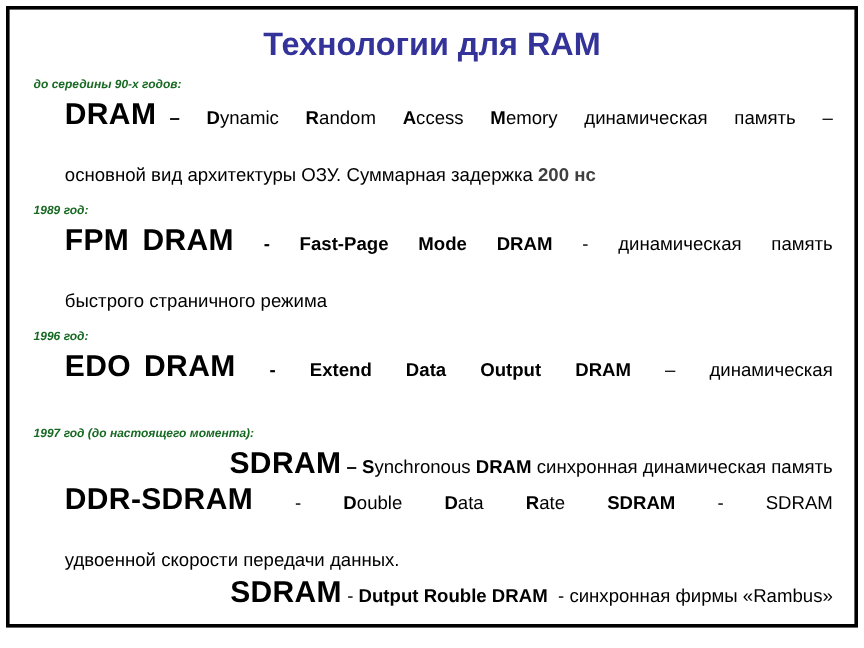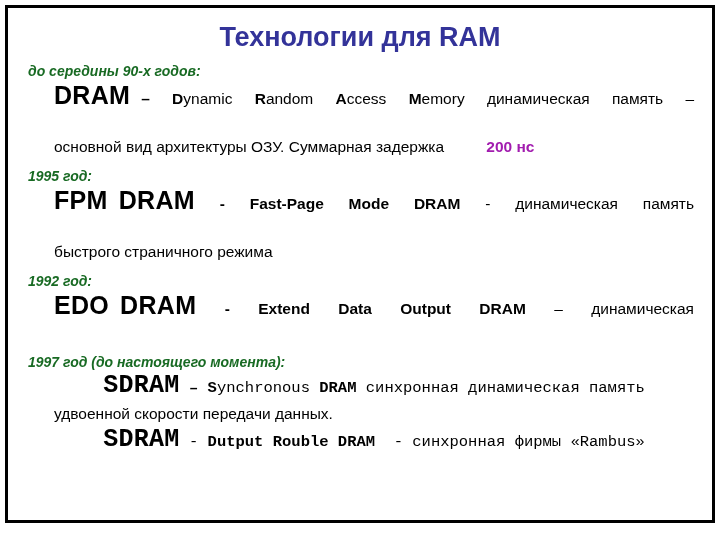--- a/index.html
+++ b/index.html
@@ -47,37 +47,36 @@
     line-height: 34px;
     letter-spacing: 0px;
     margin: 6px 0 2px 0;
     white-space: nowrap;
   }
 
   .year {
     color: #186A23;
     font-weight: bold;
     font-style: italic;
-    font-size: 14px;
+    font-size: 10px;
     line-height: 20px;
     margin: 7px 0 0 6px;
   }
 
   .entry {
     margin: 2px 0 0 0;
     padding: 0 4px 0 32px;
     text-align: justify;
     text-justify: inter-word;
     color: #000000;
     font-size: 15.5px;
     line-height: 24px;
   }
   .entry.nojustify {
-    text-align: center;
-    font-family: Liberation Mono, monospace;
+    text-align: right;
   }
   .entry > .ln {
     display: block;
   }
 
   .acronym {
     font-size: 25px;
     font-weight: bold;
     letter-spacing: 0.3px;
   }
@@ -85,23 +84,22 @@
     font-weight: bold;
   }
   .reg {
     font-weight: normal;
   }
   .sp {
     display: inline-block;
     width: 11px;
   }
   .hot {
-    color: #a21caf;
+    color: #404040;
     font-weight: bold;
-    margin-left: 38px;
   }
   .justified-row {
     text-align: justify;
     text-justify: inter-word;
   }
   .justified-row::after {
     content: "";
     display: inline-block;
     width: 100%;
   }
@@ -115,38 +113,39 @@
   <div class="content">
 
     <div class="slide-title">Технологии для RAM</div>
 
     <div class="year">до середины 90-х годов:</div>
     <div class="entry">
       <span class="ln justified-row"><span class="acronym">DRAM</span><span class="sp"></span><span class="b">–</span>&nbsp;<span class="b">D</span><span class="reg">ynamic</span>&nbsp;<span class="b">R</span><span class="reg">andom</span>&nbsp;<span class="b">A</span><span class="reg">ccess</span>&nbsp;<span class="b">M</span><span class="reg">emory</span>&nbsp;<span class="reg">динамическая память –</span></span>
       <span class="ln"><span class="reg">основной вид архитектуры ОЗУ. Суммарная задержка </span><span class="hot">200 нс</span></span>
     </div>
 
-    <div class="year">1995 год:</div>
+    <div class="year">1989 год:</div>
     <div class="entry">
       <span class="ln justified-row"><span class="acronym">FPM</span><span class="sp"></span><span class="acronym">DRAM</span>&nbsp;<span class="b">-</span>&nbsp;<span class="b">F</span><span class="b">ast-</span><span class="b">P</span><span class="b">age</span>&nbsp;<span class="b">M</span><span class="b">ode</span>&nbsp;<span class="b">DRAM</span>&nbsp;<span class="reg">-</span>&nbsp;<span class="reg">динамическая память</span></span>
       <span class="ln"><span class="reg">быстрого страничного режима</span></span>
     </div>
 
-    <div class="year">1992 год:</div>
+    <div class="year">1996 год:</div>
     <div class="entry">
       <span class="ln justified-row"><span class="acronym">EDO</span><span class="sp"></span><span class="acronym">DRAM</span>&nbsp;<span class="b">-</span>&nbsp;<span class="b">E</span><span class="b">xtend</span>&nbsp;<span class="b">D</span><span class="b">ata</span>&nbsp;<span class="b">O</span><span class="b">utput</span>&nbsp;<span class="b">DRAM</span>&nbsp;<span class="reg">–</span>&nbsp;<span class="reg">динамическая</span></span>
     </div>
 
     <div class="year">1997 год (до настоящего момента):</div>
 
     <div class="entry nojustify">
       <span class="ln"><span class="acronym">SDRAM</span>&nbsp;<span class="b">–</span>&nbsp;<span class="b">S</span><span class="reg">ynchronous</span>&nbsp;<span class="b">DRAM</span>&nbsp;<span class="reg">синхронная динамическая память</span></span>
     </div>
 
     <div class="entry">
+      <span class="ln justified-row"><span class="acronym">DDR-SDRAM</span>&nbsp;<span class="reg">-</span>&nbsp;<span class="b">D</span><span class="reg">ouble</span>&nbsp;<span class="b">D</span><span class="reg">ata</span>&nbsp;<span class="b">R</span><span class="reg">ate</span>&nbsp;<span class="b">SDRAM</span>&nbsp;<span class="reg">-</span>&nbsp;<span class="reg">SDRAM</span></span>
       <span class="ln"><span class="reg">удвоенной скорости передачи данных.</span></span>
     </div>
 
     <div class="entry nojustify">
       <span class="ln"><span class="acronym">SDRAM</span>&nbsp;<span class="reg">-</span>&nbsp;<span class="b">D</span><span class="b">utput</span>&nbsp;<span class="b">R</span><span class="b">ouble</span>&nbsp;<span class="b">DRAM</span>&nbsp;&nbsp;<span class="reg">-</span>&nbsp;<span class="reg">синхронная фирмы «Rambus»</span></span>
     </div>
 
   </div>
 </div>
 

